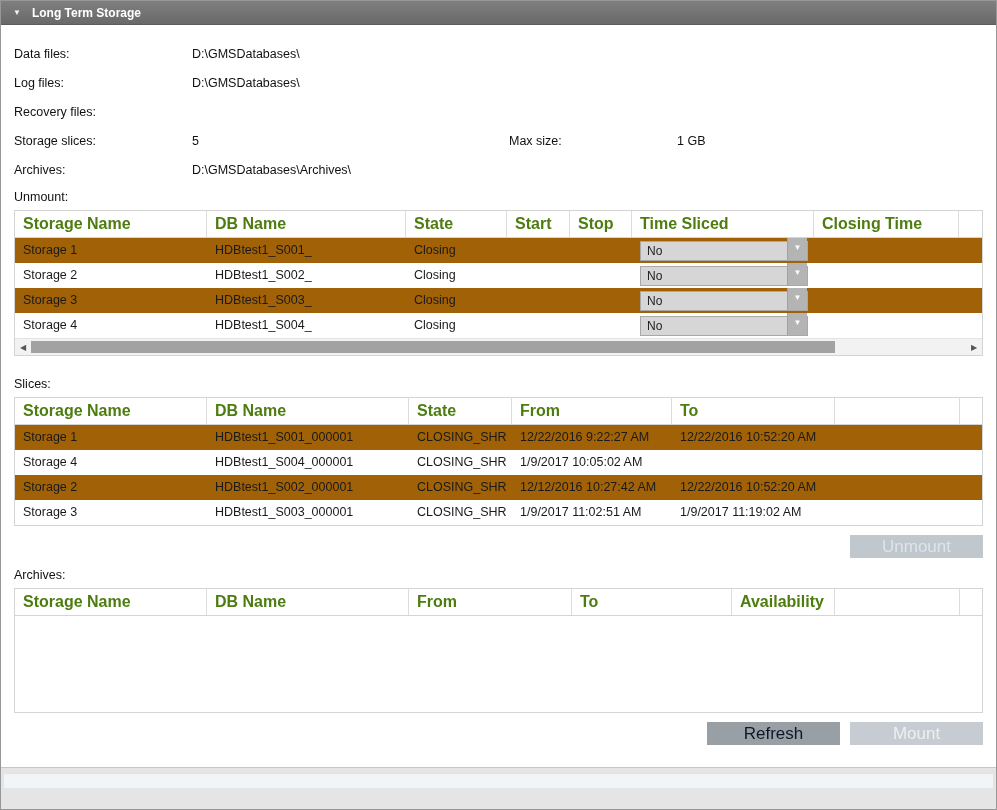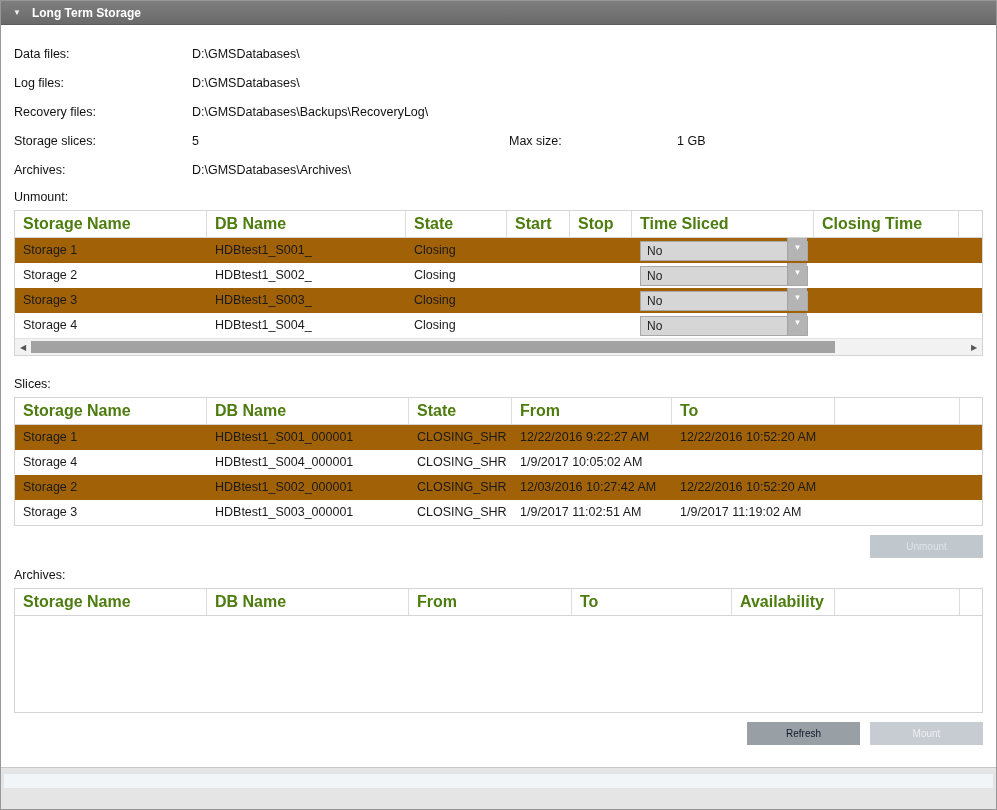--- a/index.html
+++ b/index.html
@@ -88,22 +88,22 @@
   }
   .sb-arrow { flex: 0 0 16px; text-align: center; font-size: 8px; color: #555; line-height: 17px; }
   .sb-track { flex: 1 1 auto; position: relative; height: 100%; }
   .sb-thumb { position: absolute; left: 0; top: 2px; bottom: 2px; width: 86%; background: #a2a2a2; }
 
   
   .btn-row { display: flex; justify-content: flex-end; gap: 10px; }
   .btn-row.unmount-row { margin: 9px 0 10px 0; }
   .btn-row.bottom-row  { margin-top: 9px; }
   .btn {
-    width: 113px; height: 23px;
-    border: none; font-family: inherit; font-size: 10px;
+    width: 133px; height: 23px;
+    border: none; font-family: inherit; font-size: 17px;
     cursor: default;
   }
   .btn.disabled-light { background: #c0c8ce; color: #dfe4e8; }
   .btn.enabled-gray   { background: #99a0a5; color: #0f172a; }
   .btn.disabled-pale  { background: #c6ccd1; color: #edf0f2; }
 
   .tbody-empty { height: 96px; background: #ffffff; }
 
   
   .bottom-strip {
@@ -129,21 +129,20 @@
       <div class="frow">
         <span class="flabel">Data files:</span>
         <span class="fvalue">D:\GMSDatabases\</span>
       </div>
       <div class="frow">
         <span class="flabel">Log files:</span>
         <span class="fvalue">D:\GMSDatabases\</span>
       </div>
       <div class="frow">
         <span class="flabel">Recovery files:</span>
-        <span class="fvalue">D:\GMSDatabases\Backups\RecoveryLog\</span>
       </div>
       <div class="frow">
         <span class="flabel">Storage slices:</span>
         <span class="fvalue fixed">5</span>
         <span class="flabel2">Max size:</span>
         <span class="fvalue">1 GB</span>
       </div>
       <div class="frow">
         <span class="flabel">Archives:</span>
         <span class="fvalue">D:\GMSDatabases\Archives\</span>
@@ -264,21 +263,21 @@
         <div class="td">CLOSING_SHR</div>
         <div class="td">1/9/2017 10:05:02 AM</div>
         <div class="td"></div>
         <div class="td"></div>
       </div>
 
       <div class="tr odd grid grid-slices">
         <div class="td">Storage 2</div>
         <div class="td">HDBtest1_S002_000001</div>
         <div class="td">CLOSING_SHR</div>
-        <div class="td">12/03/2016 10:27:42 AM</div>
+        <div class="td">12/12/2016 10:27:42 AM</div>
         <div class="td">12/22/2016 10:52:20 AM</div>
         <div class="td"></div>
         <div class="td"></div>
       </div>
 
       <div class="tr grid grid-slices">
         <div class="td">Storage 3</div>
         <div class="td">HDBtest1_S003_000001</div>
         <div class="td">CLOSING_SHR</div>
         <div class="td">1/9/2017 11:02:51 AM</div>

